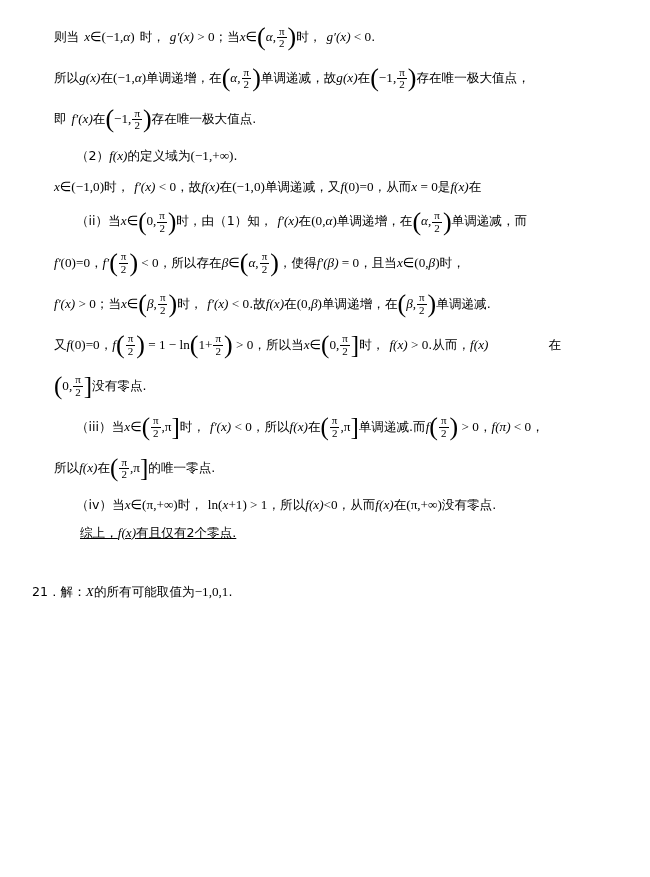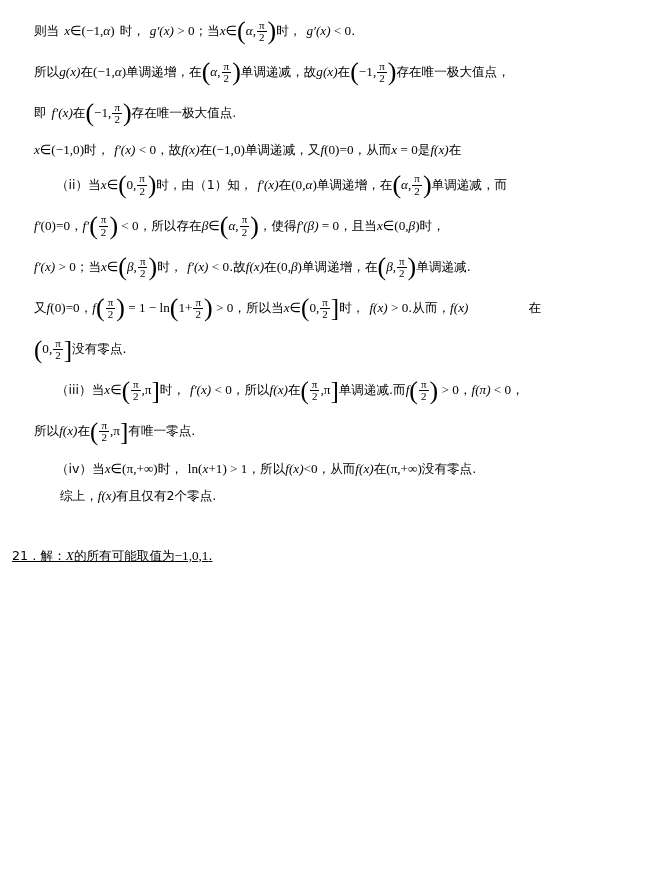--- a/index.html
+++ b/index.html
@@ -15,21 +15,22 @@
     overflow: hidden;
   }
   .page {
     position: relative;
     width: 650px;
     height: 877px;
     padding: 0;
     box-sizing: border-box;
   }
   .content {
-    padding: 20px 40px 0 34px;
+    padding: 26px 40px 0 34px;
+    margin-left: 20px;
   }
   .line {
     font-size: 13.2px;
     line-height: 1.0;
     margin: 0 0 0 0;
     padding: 0;
     white-space: nowrap;
   }
   .blk {
     margin-bottom: 17px;
@@ -122,20 +123,23 @@
     </div>
 
     <div class="line blk">
       <span class="cn">所以</span><span class="it">g(x)</span><span class="cn">在</span><span class="num">(−1,<span class="it">α</span>)</span><span class="cn">单调递增，在</span><span class="bigp">(</span><span class="inner"><span class="it">α</span>,<span class="frac"><span class="n">π</span><span class="d">2</span></span></span><span class="bigp">)</span><span class="cn">单调递减，故</span><span class="it">g(x)</span><span class="cn">在</span><span class="bigp">(</span><span class="inner">−1,<span class="frac"><span class="n">π</span><span class="d">2</span></span></span><span class="bigp">)</span><span class="cn">存在唯一极大值点，</span>
     </div>
 
     <div class="line blk">
       <span class="cn">即</span><span class="sp"></span><span class="it">f′(x)</span><span class="cn">在</span><span class="bigp">(</span><span class="inner">−1,<span class="frac"><span class="n">π</span><span class="d">2</span></span></span><span class="bigp">)</span><span class="cn">存在唯一极大值点.</span>
     </div>
 
+    <div class="line blk indent">
+      <span class="cn">（2）</span><span class="it">f(x)</span><span class="cn">的定义域为</span><span class="num">(−1,+∞)</span><span class="cn">.</span>
+    </div>
 
 
     <div class="line blk">
       <span class="it">x</span>∈<span class="num">(−1,0)</span><span class="cn">时，</span><span class="sp"></span><span class="it">f′(x)</span> &lt; 0<span class="cn">，故</span><span class="it">f(x)</span><span class="cn">在</span><span class="num">(−1,0)</span><span class="cn">单调递减，又</span><span class="it">f</span>(0)=0<span class="cn">，从而</span><span class="it">x</span> = 0<span class="cn">是</span><span class="it">f(x)</span><span class="cn">在</span>
     </div>
 
 
     <div class="line blk indent">
       <span class="cn">（ii）当</span><span class="it">x</span>∈<span class="bigb">(</span><span class="inner">0,<span class="frac"><span class="n">π</span><span class="d">2</span></span></span><span class="bigb">)</span><span class="cn">时，由（1）知，</span><span class="sp"></span><span class="it">f′(x)</span><span class="cn">在</span><span class="num">(0,<span class="it">α</span>)</span><span class="cn">单调递增，在</span><span class="bigp">(</span><span class="inner"><span class="it">α</span>,<span class="frac"><span class="n">π</span><span class="d">2</span></span></span><span class="bigp">)</span><span class="cn">单调递减，而</span>
     </div>
@@ -154,29 +158,29 @@
 
     <div class="line blk">
       <span class="bigb">(</span><span class="inner">0,<span class="frac"><span class="n">π</span><span class="d">2</span></span></span><span class="bigb">]</span><span class="cn">没有零点.</span>
     </div>
 
     <div class="line blk indent">
       <span class="cn">（iii）当</span><span class="it">x</span>∈<span class="bigb">(</span><span class="inner"><span class="frac"><span class="n">π</span><span class="d">2</span></span>,π</span><span class="bigb">]</span><span class="cn">时，</span><span class="sp"></span><span class="it">f′(x)</span> &lt; 0<span class="cn">，所以</span><span class="it">f(x)</span><span class="cn">在</span><span class="bigb">(</span><span class="inner"><span class="frac"><span class="n">π</span><span class="d">2</span></span>,π</span><span class="bigb">]</span><span class="cn">单调递减.而</span><span class="it">f</span><span class="bigp">(</span><span class="inner"><span class="frac"><span class="n">π</span><span class="d">2</span></span></span><span class="bigp">)</span> &gt; 0<span class="cn">，</span><span class="it">f(π)</span> &lt; 0<span class="cn">，</span>
     </div>
 
     <div class="line blk">
-      <span class="cn">所以</span><span class="it">f(x)</span><span class="cn">在</span><span class="bigb">(</span><span class="inner"><span class="frac"><span class="n">π</span><span class="d">2</span></span>,π</span><span class="bigb">]</span><span class="cn">有唯一零点.</span>
+      <span class="cn">所以</span><span class="it">f(x)</span><span class="cn">在</span><span class="bigb">(</span><span class="inner"><span class="frac"><span class="n">π</span><span class="d">2</span></span>,π</span><span class="bigb">]</span><span class="cn">的唯一零点.</span>
     </div>
 
     <div class="line blk-tight indent">
       <span class="cn">（iv）当</span><span class="it">x</span>∈<span class="num">(π,+∞)</span><span class="cn">时，</span><span class="sp"></span><span class="num">ln(<span class="it">x</span>+1) &gt; 1</span><span class="cn">，所以</span><span class="it">f(x)</span>&lt;0<span class="cn">，从而</span><span class="it">f(x)</span><span class="cn">在</span><span class="num">(π,+∞)</span><span class="cn">没有零点.</span>
     </div>
 
-    <div class="line indent2" style="margin-bottom:46px;">
+    <div class="line indent2" style="margin-bottom:46px;text-decoration:underline;">
       <span class="cn">综上，</span><span class="it">f(x)</span><span class="cn">有且仅有2个零点.</span>
     </div>
 
-    <div class="line bottom-line" style="padding-left:0; margin-left:-22px;text-decoration:underline;">
+    <div class="line bottom-line" style="padding-left:0; margin-left:-22px;">
       <span class="cn">21．解：</span><span class="it">X</span><span class="cn">的所有可能取值为</span><span class="num">−1,0,1</span><span class="cn">.</span>
     </div>
 
   </div>
 </div>
 
 </body></html>

